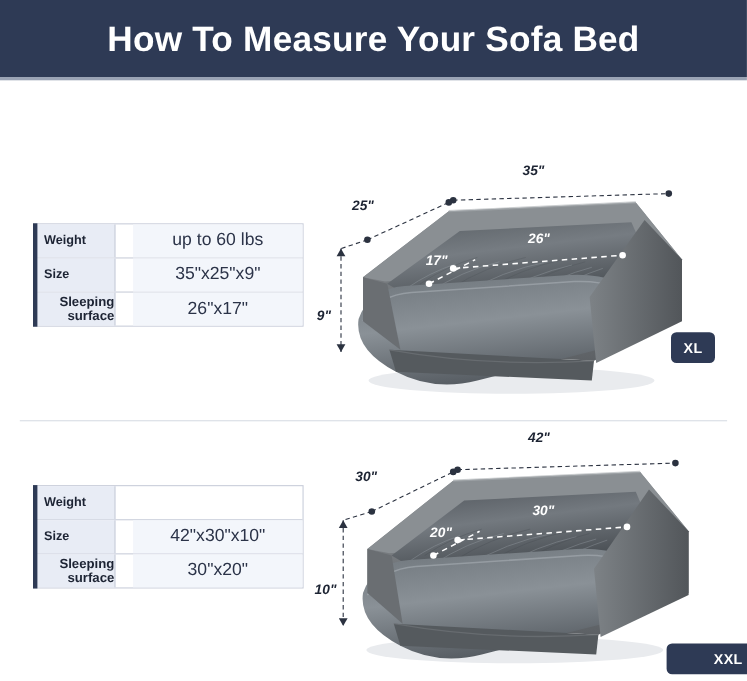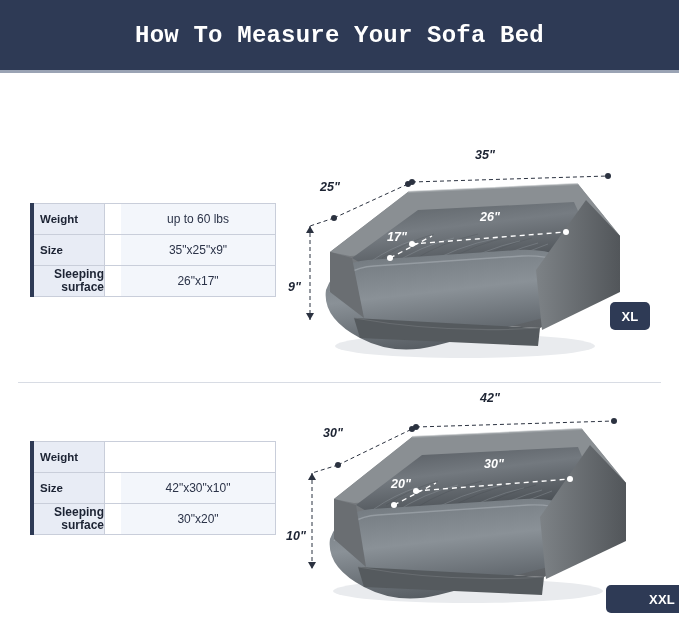--- a/index.html
+++ b/index.html
@@ -27,24 +27,24 @@
     top: 0;
     width: 679px;
     height: 70px;
     background: #2e3a55;
     display: flex;
     align-items: center;
     justify-content: center;
   }
   .header-title {
     color: #ffffff;
-    font-size: 24px;
+    font-size: 32px;
     font-weight: bold;
     letter-spacing: 0.2px;
-    font-family: Liberation Mono, monospace;
+    font-family: Liberation Sans, sans-serif;
   }
   .header-underline {
     position: absolute;
     left: 0;
     top: 70px;
     width: 679px;
     height: 3px;
     background: #9aa3b4;
   }
 
@@ -94,21 +94,21 @@
     justify-content: center;
     align-items: flex-end;
   }
   .spec-value {
     flex: 1;
     background: #f3f6fb;
     display: flex;
     align-items: center;
     justify-content: center;
     color: #2b3348;
-    font-size: 12px;
+    font-size: 16px;
   }
   .spec-accent {
     position: absolute;
     left: -1px;
     top: -1px;
     width: 4px;
     height: calc(100% + 2px);
     background: #2e3a55;
   }
 

